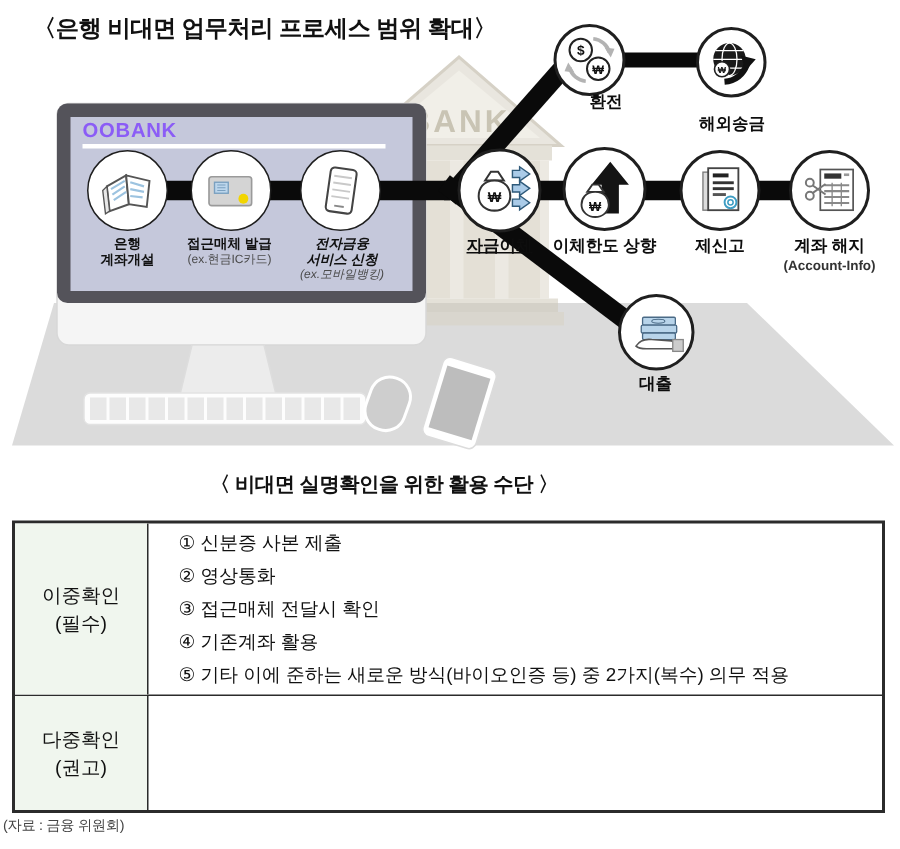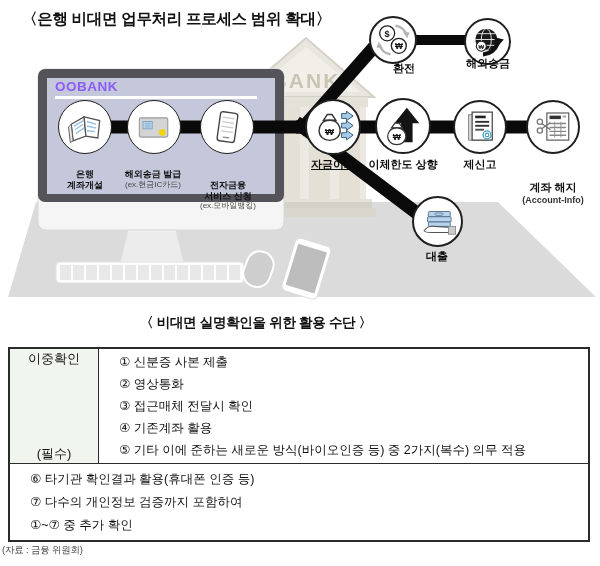--- a/index.html
+++ b/index.html
@@ -9,31 +9,31 @@
   .page-title{left:22px;top:9px;font-size:15.5px;font-weight:bold;letter-spacing:-0.3px;white-space:nowrap;}
   .stage{left:0;top:0;width:600px;height:300px;}
   .stage svg.scene{position:absolute;left:0;top:0;}
   .node{position:absolute;background:#fff;border:2px solid #1f1f1f;border-radius:50%;
         display:flex;align-items:center;justify-content:center;z-index:3;box-sizing:border-box;}
   .node.inner{border-width:1.5px;}
   .lbl{position:absolute;transform:translateX(-50%);text-align:center;font-weight:bold;
        font-size:11px;line-height:13px;color:#0d0d0d;white-space:nowrap;z-index:4;}
   .lbl .sub{display:block;font-weight:bold;font-size:9px;color:#333;}
   .screen-lbl{position:absolute;transform:translateX(-50%);text-align:center;font-weight:bold;
-       font-size:9px;line-height:10.5px;color:#111;white-space:nowrap;z-index:4;margin-top:12px;}
+       font-size:9px;line-height:10.5px;color:#111;white-space:nowrap;z-index:4;}
   .screen-lbl .ex{display:block;font-weight:normal;font-size:8px;color:#4a4a4a;}
   .oobank{left:55px;top:79px;color:#8b5cf6;font-size:13.5px;font-weight:bold;letter-spacing:0.5px;z-index:4;}
   .oobank-line{left:55px;top:96px;width:202px;height:2.5px;background:#fff;z-index:4;}
   .tbl-title{left:0;top:314px;width:512px;text-align:center;font-size:13.5px;font-weight:bold;letter-spacing:-0.3px;}
   .vtable{left:8px;top:347px;width:582px;border:2px solid #2b2b2b;box-sizing:border-box;background:#fff;}
   .trow{display:flex;}
   .trow.r1{height:114px;border-bottom:1.5px solid #2b2b2b;}
   .trow.r2{height:76px;}
   .th{width:88px;flex:0 0 88px;border-right:1.5px solid #2b2b2b;background:#f0f6ee;
-      display:flex;flex-direction:column;align-items:center;justify-content:space-between;
+      display:flex;flex-direction:column;align-items:center;justify-content:center;
       font-size:13px;line-height:19px;}
   .td{flex:1;display:flex;flex-direction:column;justify-content:center;
       padding-left:20px;font-size:12.5px;}
   .trow.r1 .td div{line-height:22px;}
   .trow.r2 .td div{line-height:23px;}
   .source{left:2px;top:544px;font-size:9.5px;color:#444;letter-spacing:-0.2px;}
   svg text{font-family:"Liberation Sans","DejaVu Sans",sans-serif;}
 </style>
 </head>
 <body>
@@ -133,24 +133,24 @@
           <path d="M21 35.5 h7" stroke="#888" stroke-width="1.4"></path>
         </g>
       </svg>
     </div>
 
     <div class="screen-lbl" style="left:85px;top:157px;">
       <span>은행</span><br>
       <span>계좌개설</span>
     </div>
     <div class="screen-lbl" style="left:153px;top:157px;">
-      <span>해외송금 발급</span>
+      <span>접근매체 발급</span>
       <span class="ex">(ex.현금IC카드)</span>
     </div>
-    <div class="screen-lbl" style="left:228px;top:168px;">
+    <div class="screen-lbl" style="left:228px;top:157px;font-style:italic;">
       <span>전자금융</span><br>
       <span>서비스 신청</span>
       <span class="ex">(ex.모바일뱅킹)</span>
     </div>
 
     <div class="node" style="left:369px;top:16px;width:48px;height:48px;">
       <svg width="40" height="40" viewBox="0 0 48 48">
         <path d="M27 7 a15 15 0 0 1 13 11" stroke="#b3b3b3" stroke-width="3" fill="none"></path>
         <polygon points="41,22 36,14 44,15" fill="#b3b3b3"></polygon>
         <path d="M21 41 a15 15 0 0 1 -13 -11" stroke="#b3b3b3" stroke-width="3" fill="none"></path>
@@ -219,25 +219,25 @@
         <rect x="13" y="12" width="25" height="6" rx="1" fill="#b8d4ea" stroke="#4a6a86" stroke-width="1"></rect>
         <rect x="12" y="18" width="27" height="6" rx="1" fill="#b8d4ea" stroke="#4a6a86" stroke-width="1"></rect>
         <rect x="13" y="24" width="25" height="5" rx="1" fill="#b8d4ea" stroke="#4a6a86" stroke-width="1"></rect>
         <ellipse cx="25" cy="15" rx="5" ry="1.5" fill="none" stroke="#4a6a86" stroke-width="0.8"></ellipse>
         <path d="M8 34 q4 -6 12 -5 l15 1 q4 1 3 4 l-1 2 l-21 0 q-6 0 -8 -2 z" fill="#fff" stroke="#555" stroke-width="1.2"></path>
         <rect x="36" y="29" width="8" height="9" fill="#cccccc" stroke="#888" stroke-width="1"></rect>
       </svg>
     </div>
 
     <div class="lbl" style="left:404px;top:62px;">환전</div>
-    <div class="lbl" style="left:488px;top:57px;">해외송금</div>
+    <div class="lbl" style="left:488px;top:77px;">해외송금</div>
     <div class="lbl" style="left:333px;top:158px;text-decoration:underline;">자금이체</div>
     <div class="lbl" style="left:403px;top:158px;">이체한도 상향</div>
     <div class="lbl" style="left:480px;top:158px;">제신고</div>
-    <div class="lbl" style="left:553px;top:158px;margin-top:23px;">
+    <div class="lbl" style="left:553px;top:158px;">
       <span>계좌 해지</span>
       <span class="sub">(Account-Info)</span>
     </div>
     <div class="lbl" style="left:437px;top:250px;">대출</div>
   </div>
 
   <div class="abs tbl-title">〈 비대면 실명확인을 위한 활용 수단 〉</div>
 
   <div class="abs vtable">
     <div class="trow r1">
@@ -247,23 +247,22 @@
       </div>
       <div class="td">
         <div>① 신분증 사본 제출</div>
         <div>② 영상통화</div>
         <div>③ 접근매체 전달시 확인</div>
         <div>④ 기존계좌 활용</div>
         <div>⑤ 기타 이에 준하는 새로운 방식(바이오인증 등) 중 2가지(복수) 의무 적용</div>
       </div>
     </div>
     <div class="trow r2">
-      <div class="td">
-        <div>⑥ 타기관 확인결과 활용(휴대폰 인증 등)</div>
-        <div>⑦ 다수의 개인정보 검증까지 포함하여</div>
-        <div>①~⑦ 중 추가 확인</div>
+      <div class="th">
+        <div>다중확인</div>
+        <div>(권고)</div>
       </div>
     </div>
   </div>
 
   <div class="abs source">(자료 : 금융 위원회)</div>
 
 </div>
 
 </body></html>

